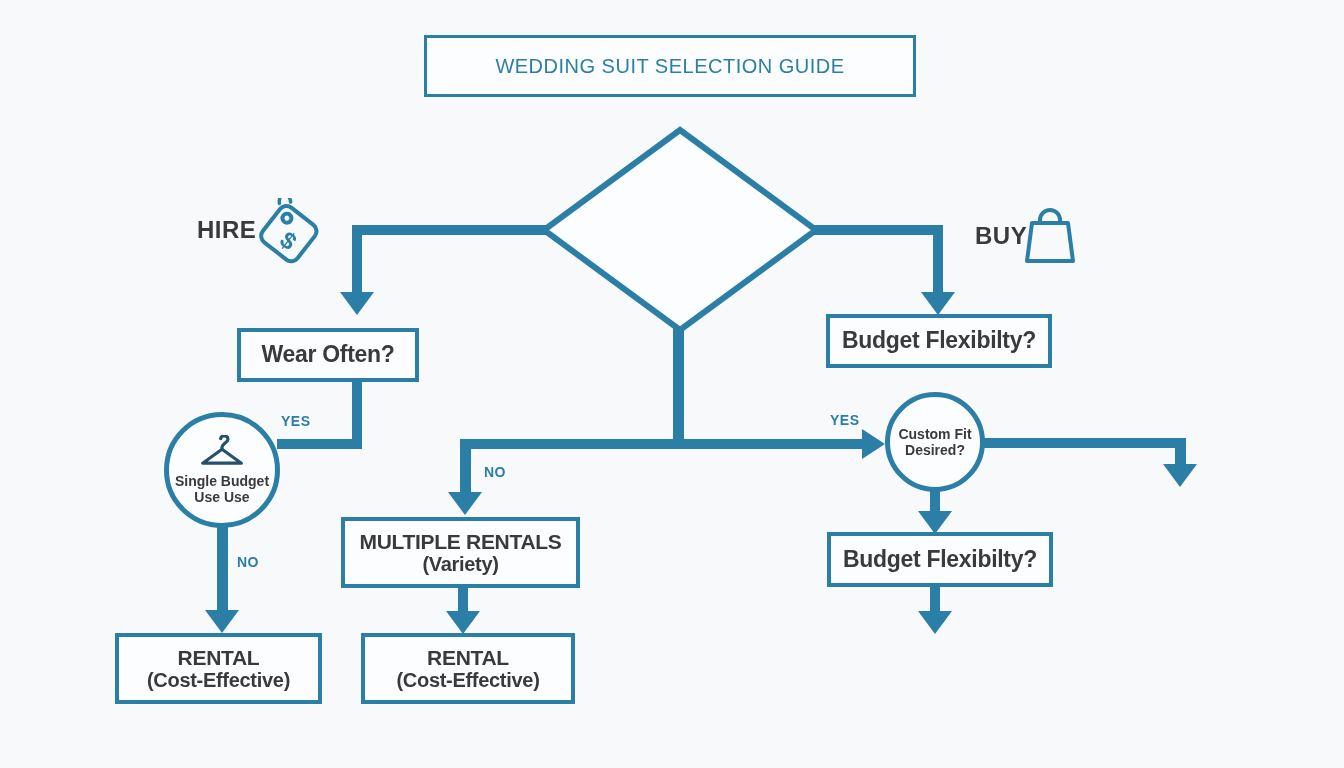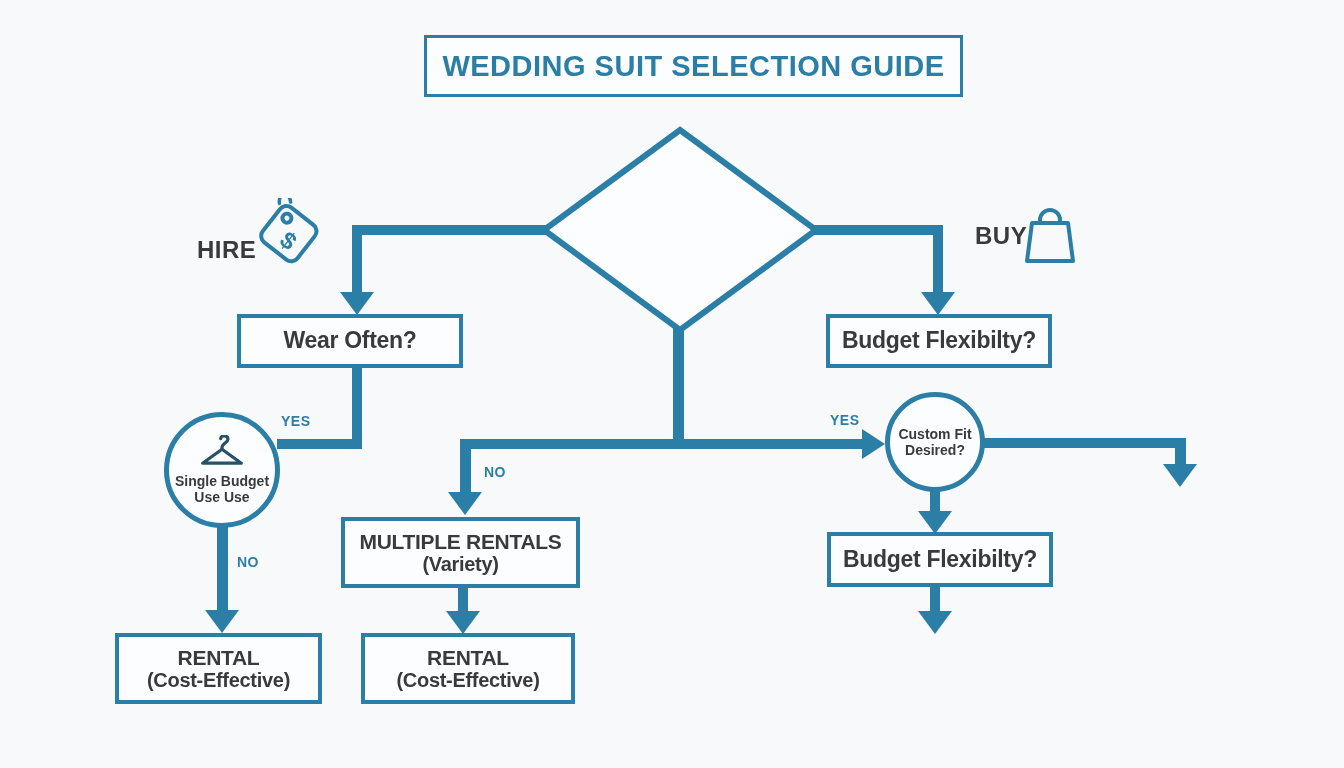--- a/index.html
+++ b/index.html
@@ -13,24 +13,24 @@
   body{
     width:1344px;height:768px;
     font-family:"Liberation Sans", sans-serif;
     background:var(--background);
     overflow:hidden;
   }
   .canvas{position:relative;width:1344px;height:768px;background:var(--background);}
 
   
   .title-box{
-    position:absolute;left:424px;top:35px;width:539px;height:62px;
+    position:absolute;left:424px;top:35px;width:492px;height:62px;
     border:3px solid var(--accent);background:var(--node-fill);
     display:flex;align-items:center;justify-content:center;
-    color:var(--accent);font-weight:bold;font-size:29px;letter-spacing:.5px;
+    color:var(--accent);font-weight:normal;font-size:20px;letter-spacing:.5px;
   }
 
   
   .wire{position:absolute;background:var(--accent);}
   .arr-down{position:absolute;width:0;height:0;
     border-left:17px solid transparent;border-right:17px solid transparent;
     border-top:23px solid var(--accent);}
   .arr-right{position:absolute;width:0;height:0;
     border-top:15px solid transparent;border-bottom:15px solid transparent;
     border-left:23px solid var(--accent);}
@@ -107,39 +107,39 @@
   <div class="wire" style="left:930px;top:487px;width:10px;height:25px"></div>
   <div class="arr-down" style="left:918px;top:511px"></div>
 
   <div class="wire" style="left:930px;top:585px;width:10px;height:27px"></div>
   <div class="arr-down" style="left:918px;top:611px"></div>
 
   <svg class="diamond-svg" width="292" height="224" viewBox="0 0 292 224">
     <polygon points="146,12 282,112 146,212 10,112" fill="var(--node-fill)" stroke="var(--accent)" stroke-width="6"></polygon>
   </svg>
 
-  <div class="side-label" style="left:197px;top:236px">HIRE</div>
+  <div class="side-label" style="left:197px;top:216px">HIRE</div>
   <svg class="icon" style="left:252px;top:198px" width="74" height="74" viewBox="0 0 74 74">
     <g transform="rotate(38 37 37)" fill="none" stroke="var(--accent)" stroke-width="4" stroke-linejoin="round">
       <rect x="14" y="14" width="44" height="44" rx="8"></rect>
       <circle cx="25" cy="25" r="4.5"></circle>
       <path d="M18 10 C 10 2, 2 10, 10 18" stroke-width="3.5" stroke-linecap="round"></path>
       <text x="40" y="50" text-anchor="middle" font-size="24" font-weight="bold" font-family="Liberation Sans, sans-serif" fill="var(--accent)" stroke="none">$</text>
     </g>
   </svg>
 
   <div class="side-label" style="left:975px;top:222px">BUY</div>
   <svg class="icon" style="left:1020px;top:203px" width="60" height="64" viewBox="0 0 60 64">
     <g fill="none" stroke="var(--accent)" stroke-width="4" stroke-linejoin="round">
       <path d="M12 20 H48 L53 58 H7 Z"></path>
       <path d="M20 20 v-3 a10 10 0 0 1 20 0 v3" stroke-linecap="round"></path>
     </g>
   </svg>
 
-  <div class="box" style="left:237px;top:314px;width:226px;height:54px">
+  <div class="box" style="left:237px;top:328px;width:182px;height:54px">
     <span class="q">Wear Often?</span>
   </div>
 
   <div class="box" style="left:826px;top:314px;width:226px;height:54px">
     <span class="q">Budget Flexibilty?</span>
   </div>
 
   <div class="box" style="left:341px;top:517px;width:239px;height:71px">
     <span class="l1">MULTIPLE RENTALS</span>
     <span class="l2">(Variety)</span>

